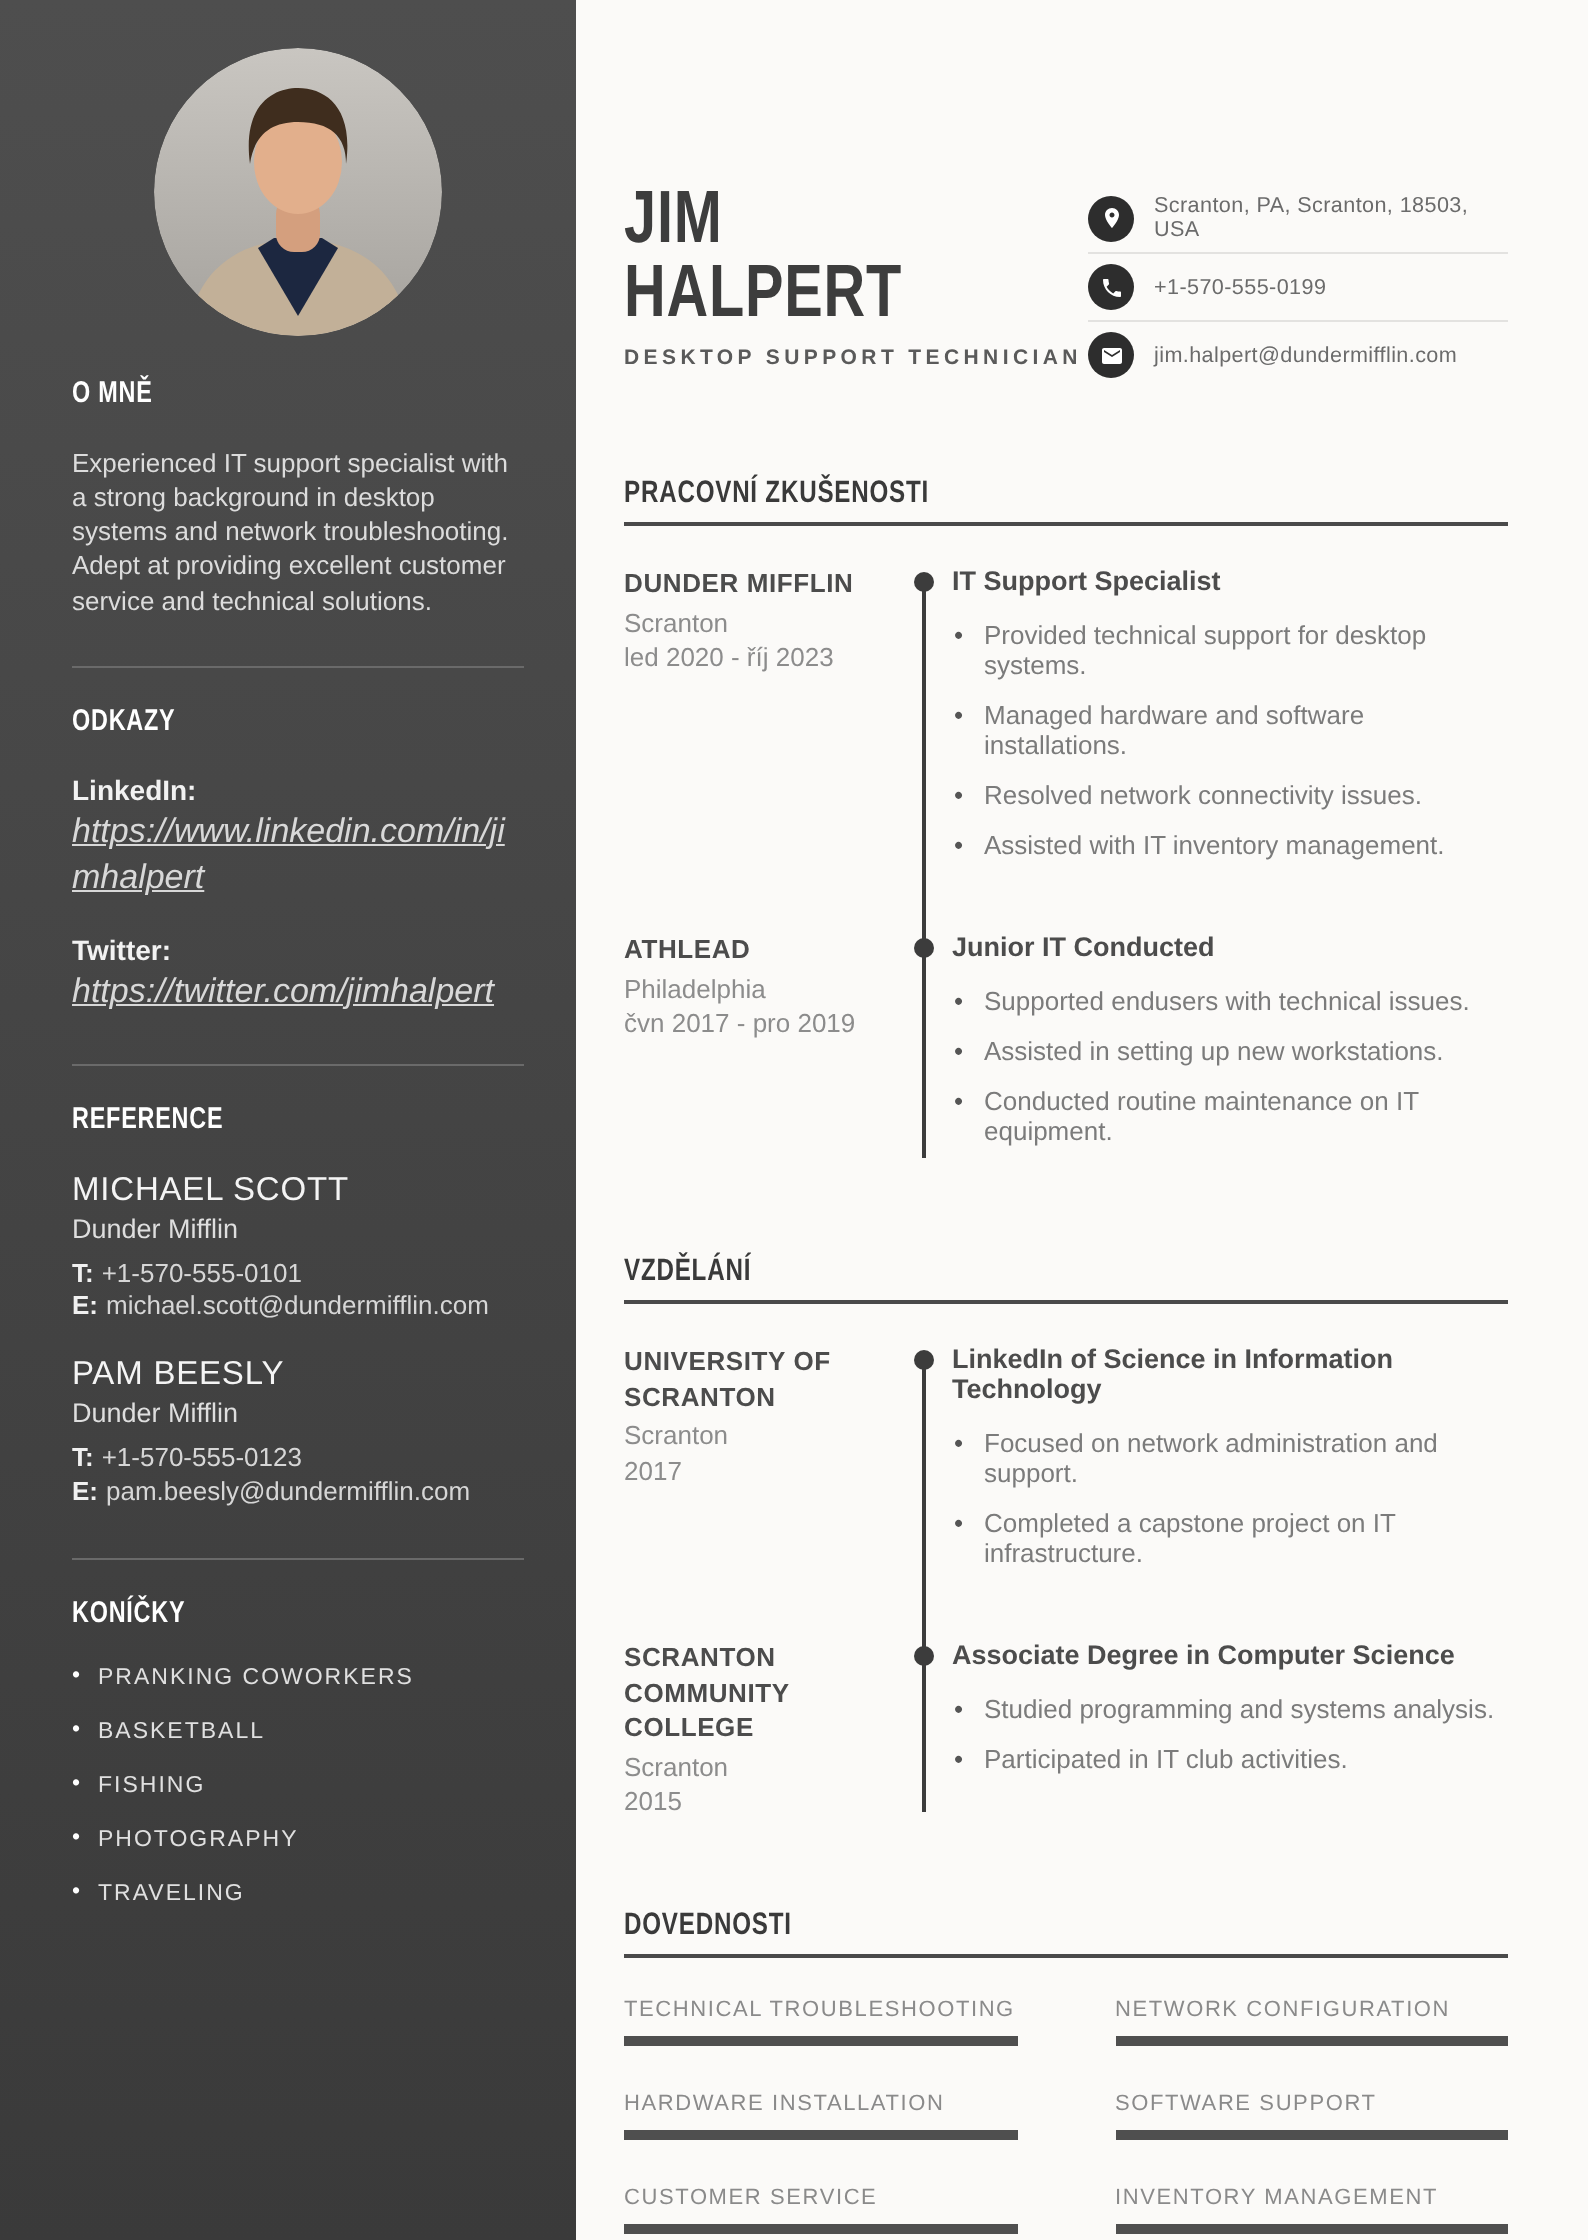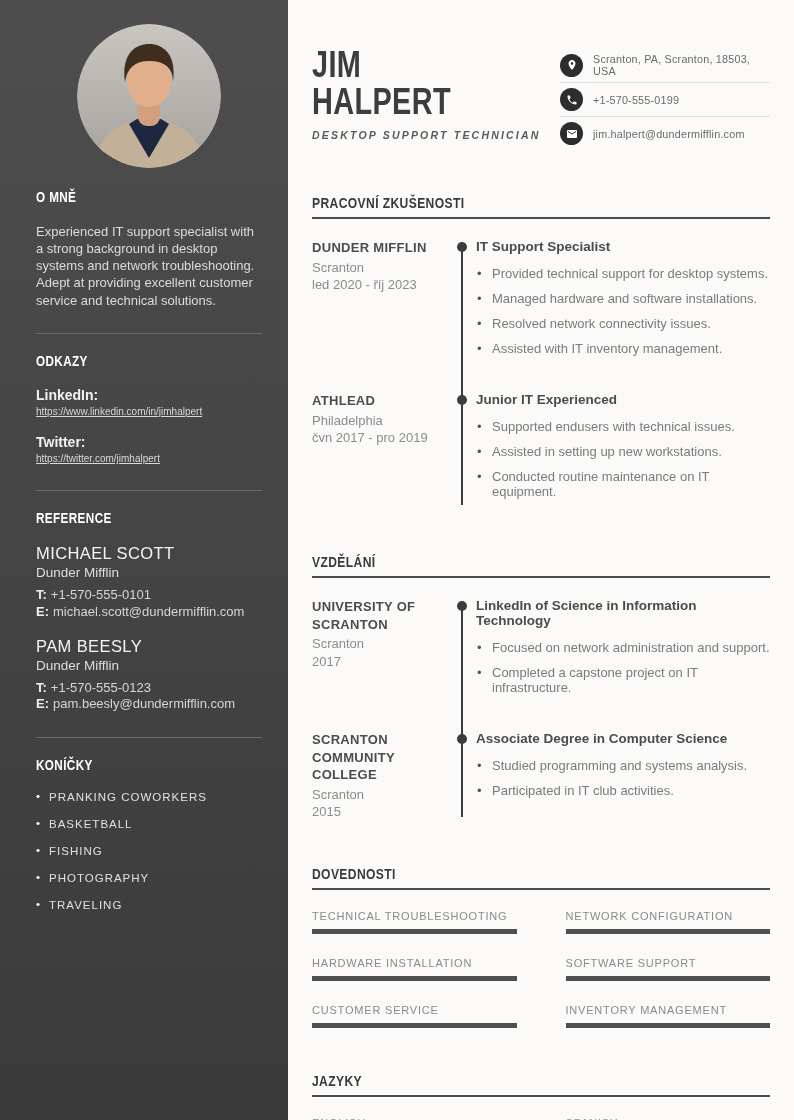--- a/index.html
+++ b/index.html
@@ -42,52 +42,53 @@
   }
   .side-text { font-size: 13px; line-height: 1.32; color: #dcdcdc; }
   .side-divider {
     border: none;
     border-top: 1px solid #6a6a6a;
     margin: 24px 0 0 0;
   }
   .link-block { margin-bottom: 16px; }
   .link-label { font-weight: bold; font-size: 14px; color: #f2f2f2; margin-bottom: 2px; }
   .link-url {
-    font-size: 10px; color: #d8d8d8;
+    font-size: 17px; color: #d8d8d8;
     text-decoration: underline;
     word-break: break-all;
     line-height: 1.35;
     display: block;
+    font-style: italic;
   }
   .ref-block { margin-bottom: 16px; }
   .ref-name { font-size: 16.5px; color: #f4f4f4; letter-spacing: 0.4px; margin-bottom: 2px; font-weight: normal; }
   .ref-company { font-size: 13.5px; color: #dedede; margin-bottom: 7px; }
   .ref-row { font-size: 13px; color: #d6d6d6; display: flex; line-height: 1.3; }
   .ref-row .lbl { font-weight: bold; color: #f0f0f0; margin-right: 4px; }
   .ref-row .val { word-break: break-all; }
   .hobby-list { list-style: none; }
   .hobby-list li {
     font-size: 11.5px; letter-spacing: 1px; color: #e0e0e0;
     margin-bottom: 15px; position: relative; padding-left: 13px;
   }
   .hobby-list li::before {
     content: "•"; position: absolute; left: 0; top: -1px; color: #ffffff;
   }
 
   
-  .main { flex: 1; padding: 46px 24px 0 24px; }
+  .main { flex: 1; padding: 46px 40px 0 24px; margin-top: 44px; }
   .header { display: flex; justify-content: space-between; }
   .name-block h1 {
     font-size: 37px; line-height: 1.0;
     color: #3d3d3d; font-weight: bold;
   }
   .job-subtitle {
     margin-top: 9px;
     font-size: 10.5px; font-weight: bold;
-    letter-spacing: 2.2px; color: #5a5a5a; font-style: italic;
+    letter-spacing: 2.2px; color: #5a5a5a;
   }
   .contact-list { width: 210px; margin-top: 2px; }
   .contact-row { display: flex; align-items: center; padding: 5px 0; }
   .contact-row + .contact-row { border-top: 1px solid #e3e2e0; }
   .contact-icon {
     width: 23px; height: 23px; border-radius: 50%;
     background: #2d2d2d; flex-shrink: 0;
     display: flex; align-items: center; justify-content: center;
     margin-right: 10px;
   }
@@ -294,21 +295,21 @@
       <div class="entry">
         <div>
           <div class="entry-org">ATHLEAD</div>
           <div class="entry-meta">Philadelphia</div>
           <div class="entry-meta">čvn 2017 - pro 2019</div>
         </div>
         <div>
             <div class="entry-dot"></div>
           </div>
         <div>
-          <h3 class="entry-role">Junior IT Experienced</h3>
+          <h3 class="entry-role">Junior IT Conducted</h3>
           <ul class="entry-bullets">
             <li>Supported endusers with technical issues.</li>
             <li>Assisted in setting up new workstations.</li>
             <li>Conducted routine maintenance on IT equipment.</li>
           </ul>
         </div>
       </div>
     </div>
   </section>
 

